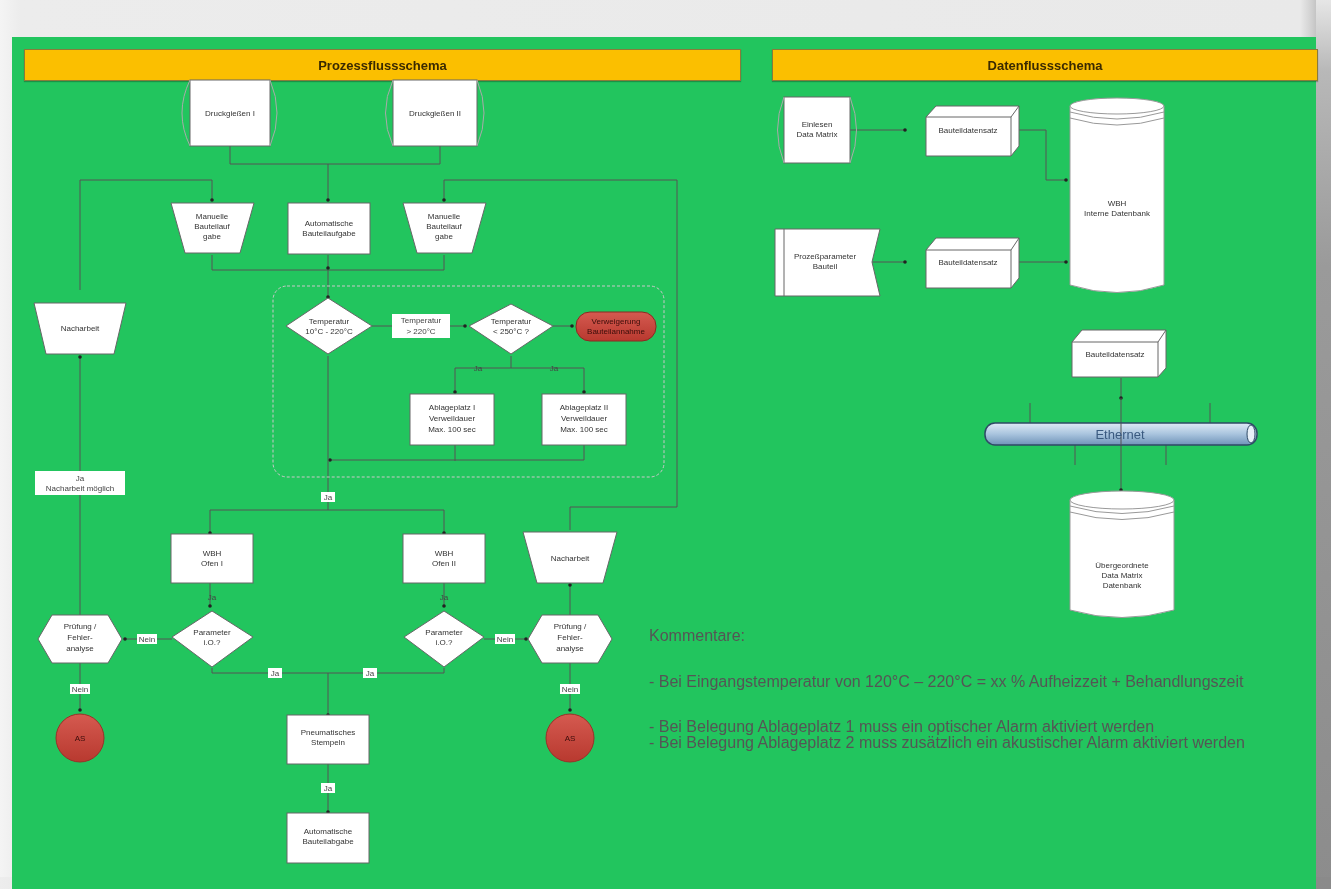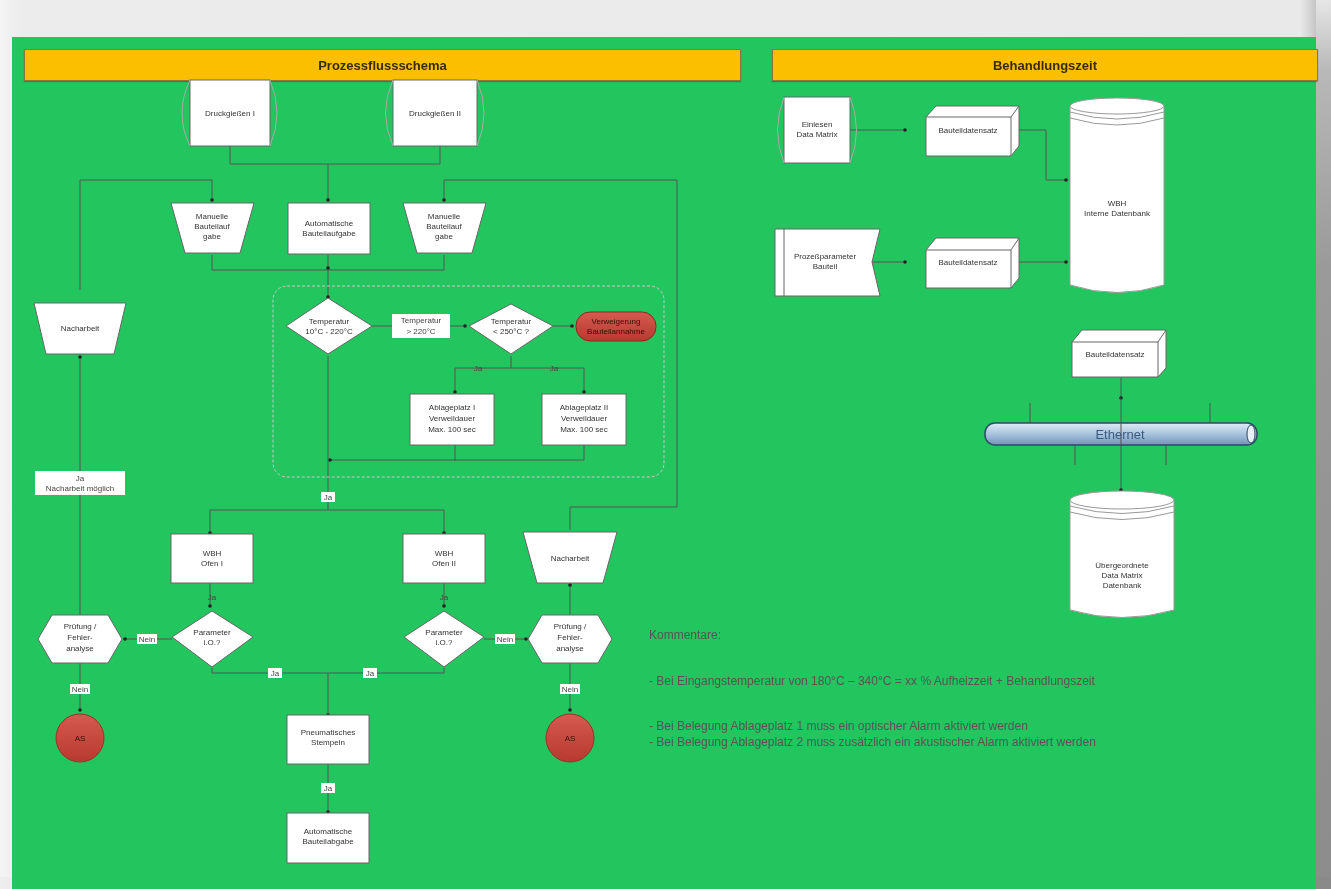--- a/index.html
+++ b/index.html
@@ -36,34 +36,34 @@
   .node-text {
     font-family:"Liberation Sans", sans-serif; font-size:8px; fill:#333;
     text-anchor:middle;
   }
   .lbl {
     font-family:"Liberation Sans", sans-serif; font-size:8px; fill:#444;
     text-anchor:middle;
   }
   .comments {
     position:absolute; left:649px; top:628px; width:670px;
-    font-size:12px; color:#555; line-height:15.5px;
+    font-size:16px; color:#555; line-height:15.5px;
   }
   .comments p { margin:0; }
   .comments .gap { height:15px; }
 </style>
 </head>
 <body>
 
 <div class="right-shadow"></div>
 <div class="bottom-shadow"></div>
 
 <div class="page">
   <div class="banner" id="banner-left">Prozessflussschema</div>
-  <div class="banner" id="banner-right">Behandlungszeit</div>
+  <div class="banner" id="banner-right">Datenflussschema</div>
 </div>
 
 <svg class="diagram" width="1331" height="889" viewBox="0 0 1331 889">
   <defs>
     <marker id="dot" markerWidth="5" markerHeight="5" refX="2.5" refY="2.5">
       <circle cx="2.5" cy="2.5" r="1.8" fill="#222"></circle>
     </marker>
     <linearGradient id="ethGrad" x1="0" y1="0" x2="0" y2="1">
       <stop offset="0" stop-color="#dfeaf6"></stop>
       <stop offset="0.5" stop-color="#a9c4de"></stop>
@@ -358,18 +358,18 @@
     <text class="node-text" x="1122" y="568">Übergeordnete</text>
     <text class="node-text" x="1122" y="578">Data Matrix</text>
     <text class="node-text" x="1122" y="588">Datenbank</text>
   </g>
 </svg>
 
 <div class="comments">
   <p>Kommentare:</p>
   <div class="gap"></div>
   <div class="gap"></div>
-  <p>- Bei Eingangstemperatur von 180°C – 340°C = xx % Aufheizzeit + Behandlungszeit</p>
+  <p>- Bei Eingangstemperatur von 120°C – 220°C = xx % Aufheizzeit + Behandlungszeit</p>
   <div class="gap"></div>
   <div class="gap"></div>
   <p>- Bei Belegung Ablageplatz 1 muss ein optischer Alarm aktiviert werden</p>
   <p>- Bei Belegung Ablageplatz 2 muss zusätzlich ein akustischer Alarm aktiviert werden</p>
 </div>
 
 </body></html>

